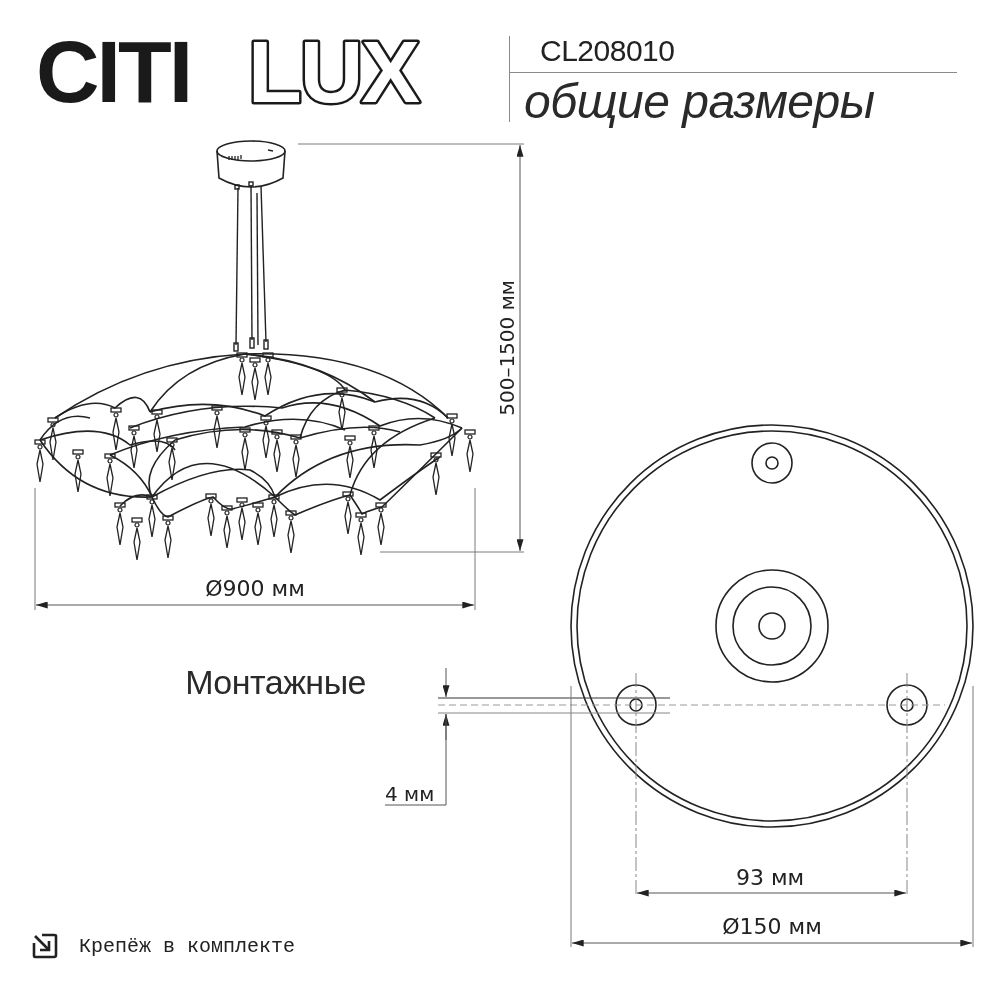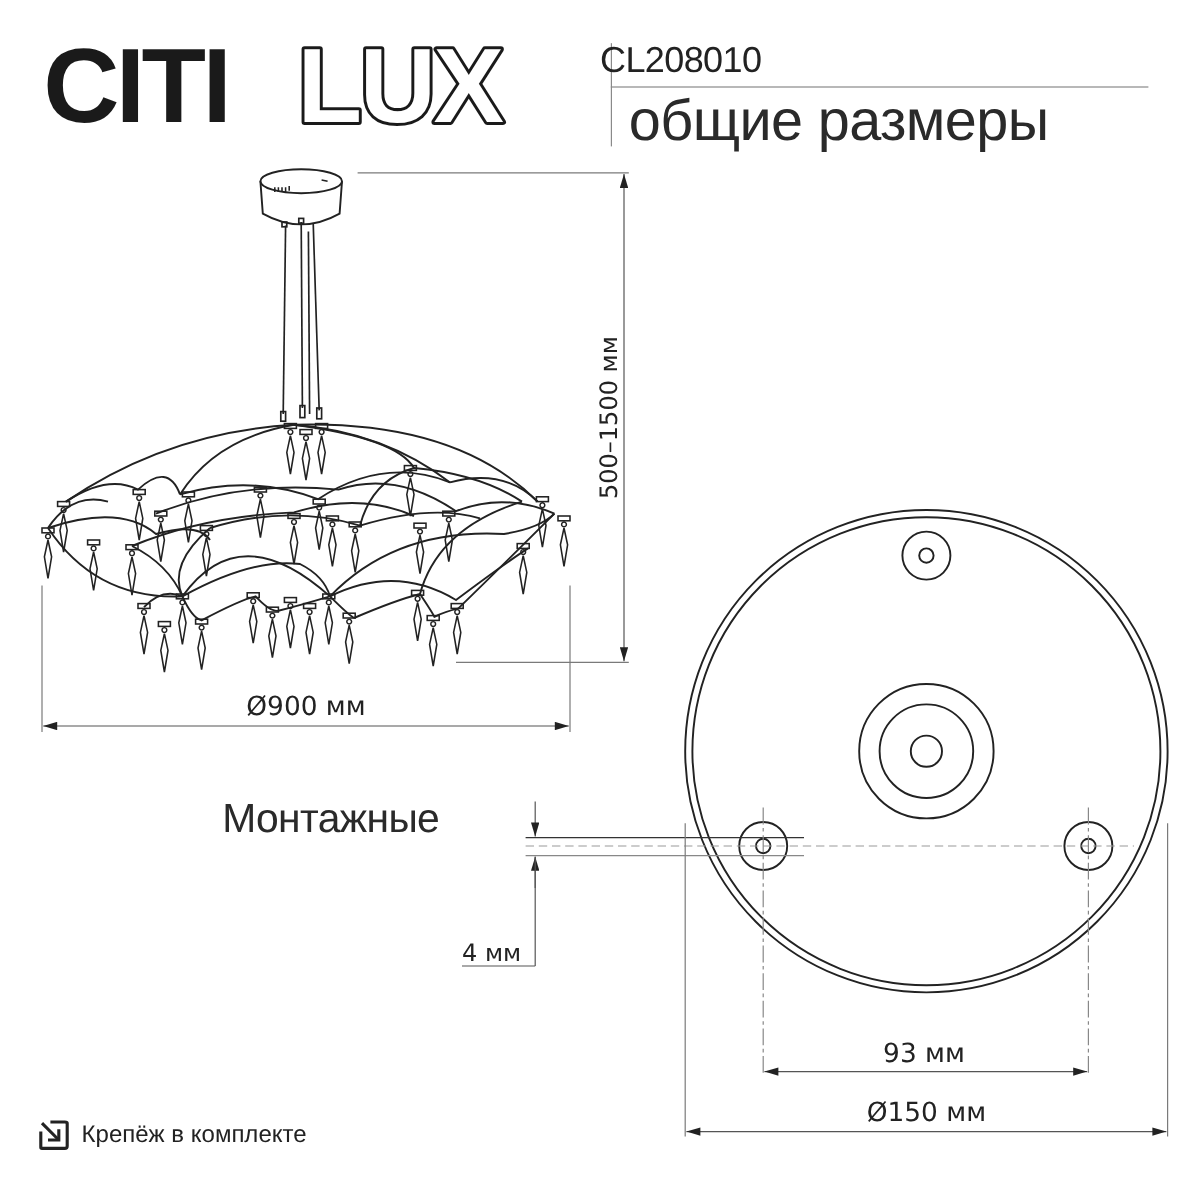--- a/index.html
+++ b/index.html
@@ -1,25 +1,25 @@
 <!DOCTYPE html>
 <html><head>
 <meta charset="utf-8">
 <style>
   html, body { margin:0; padding:0; background:#ffffff; }
   body { width:1000px; height:1000px; position:relative; overflow:hidden; font-family:"Liberation Sans", sans-serif; color:#1a1a1a; }
   .logo { position:absolute; left:36px; top:30px; width:440px; height:80px; }
   .header-divider-v { position:absolute; left:509px; top:36px; width:1px; height:86px; background:#8a8a8a; }
   .header-divider-h { position:absolute; left:509px; top:72px; width:448px; height:1px; background:#8a8a8a; }
-  .model { position:absolute; left:500px; top:34px; font-size:30px; letter-spacing:-0.5px; color:#222;text-align:right; }
-  .subtitle { position:absolute; left:524px; top:76px; font-size:48px; letter-spacing:-0.5px; color:#2a2a2a; line-height:52px; }
+  .model { position:absolute; left:540px; top:34px; font-size:30px; letter-spacing:-0.5px; color:#222;text-align:right; }
+  .subtitle { position:absolute; left:524px; top:76px; font-size:48px; letter-spacing:-0.5px; color:#2a2a2a; line-height:52px;font-style:italic; }
   .drawing { position:absolute; left:0; top:0; width:1000px; height:1000px; }
   .dim-text { font-family:"DejaVu Sans", sans-serif; fill:#222; }
   .mount-title { position:absolute; right:634px; top:660px; font-size:34px; line-height:44px; text-align:left; color:#2a2a2a; letter-spacing:-0.5px; }
-  .footer { position:absolute; left:32px; top:933px; display:flex; align-items:center; gap:10px; }
+  .footer { position:absolute; left:32px; top:933px; display:flex; align-items:center; gap:21px;font-family:Liberation Mono, monospace; }
   .footer-text { font-size:20px; color:#222; }
 </style>
 </head>
 <body>
 
 <svg class="logo" viewBox="0 0 440 80">
   <text x="0" y="72" font-family="Liberation Sans, sans-serif" font-weight="bold" font-size="88" letter-spacing="-3" fill="#1a1a1a">CITI</text>
   <text x="212" y="72" font-family="Liberation Sans, sans-serif" font-weight="bold" font-size="88" letter-spacing="-2" fill="#ffffff" stroke="#1a1a1a" stroke-width="5" paint-order="stroke" stroke-linejoin="round">LUX</text>
 </svg>
 

